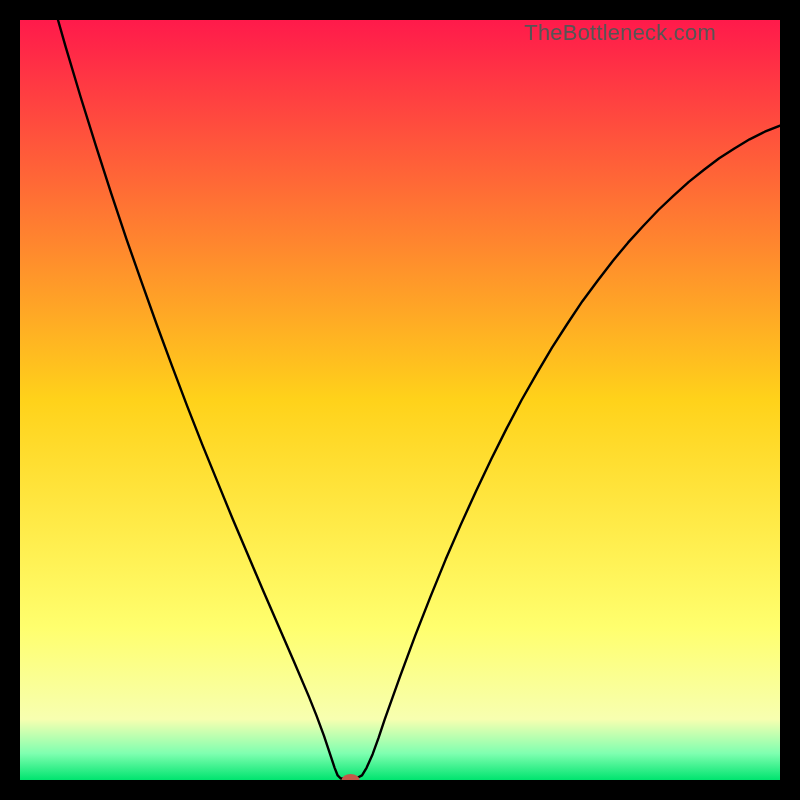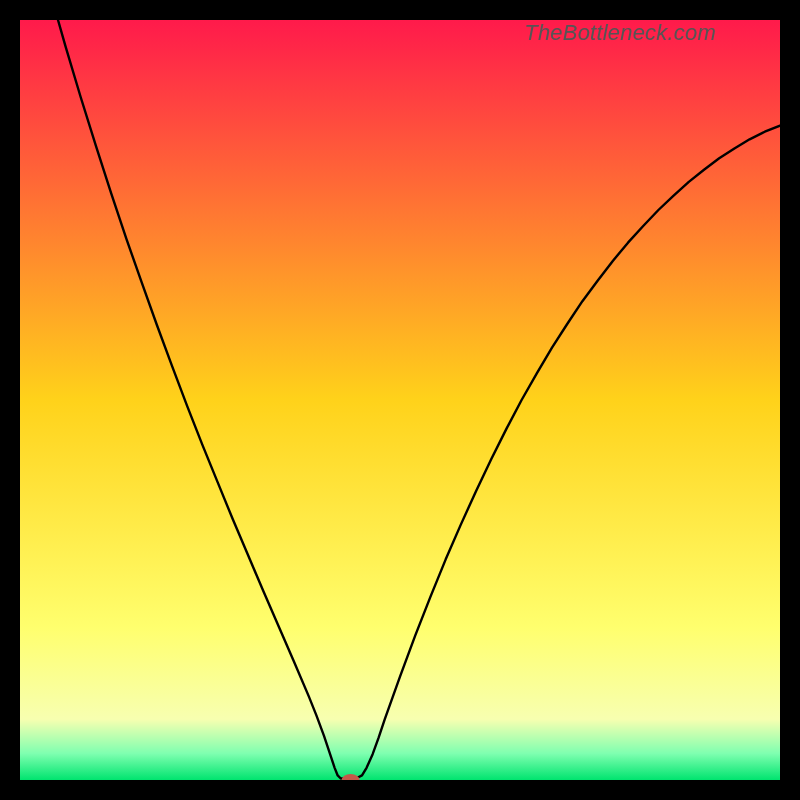--- a/index.html
+++ b/index.html
@@ -11,21 +11,20 @@
     overflow: hidden;
     font-family: Arial, Helvetica, sans-serif;
   }
   .frame {
     position: absolute;
     left: 20px;
     top: 20px;
     width: 700px;
     height: 760px;
     background: #e5e5e5;
-    font-style: italic;
   }
   .plot {
     position: absolute;
     left: 0;
     top: 0;
     width: 760px;
     height: 760px;
   }
   .watermark {
     position: absolute;

